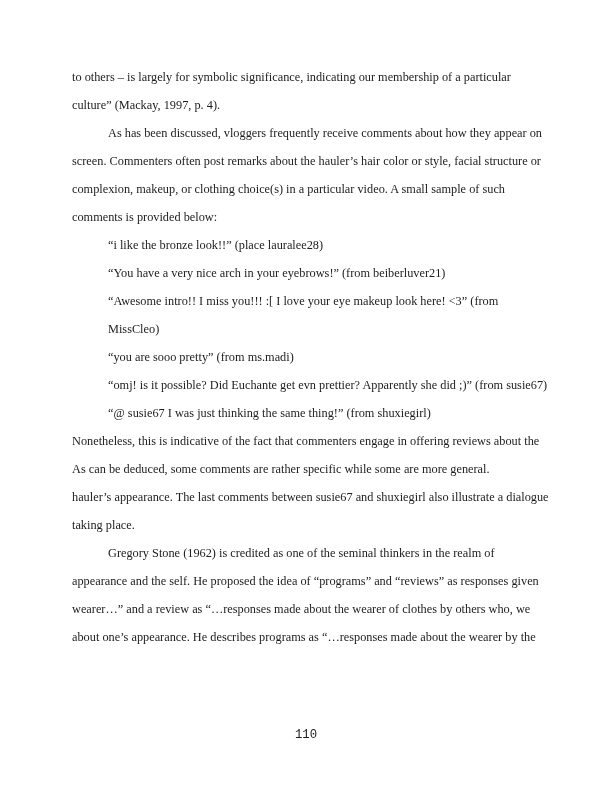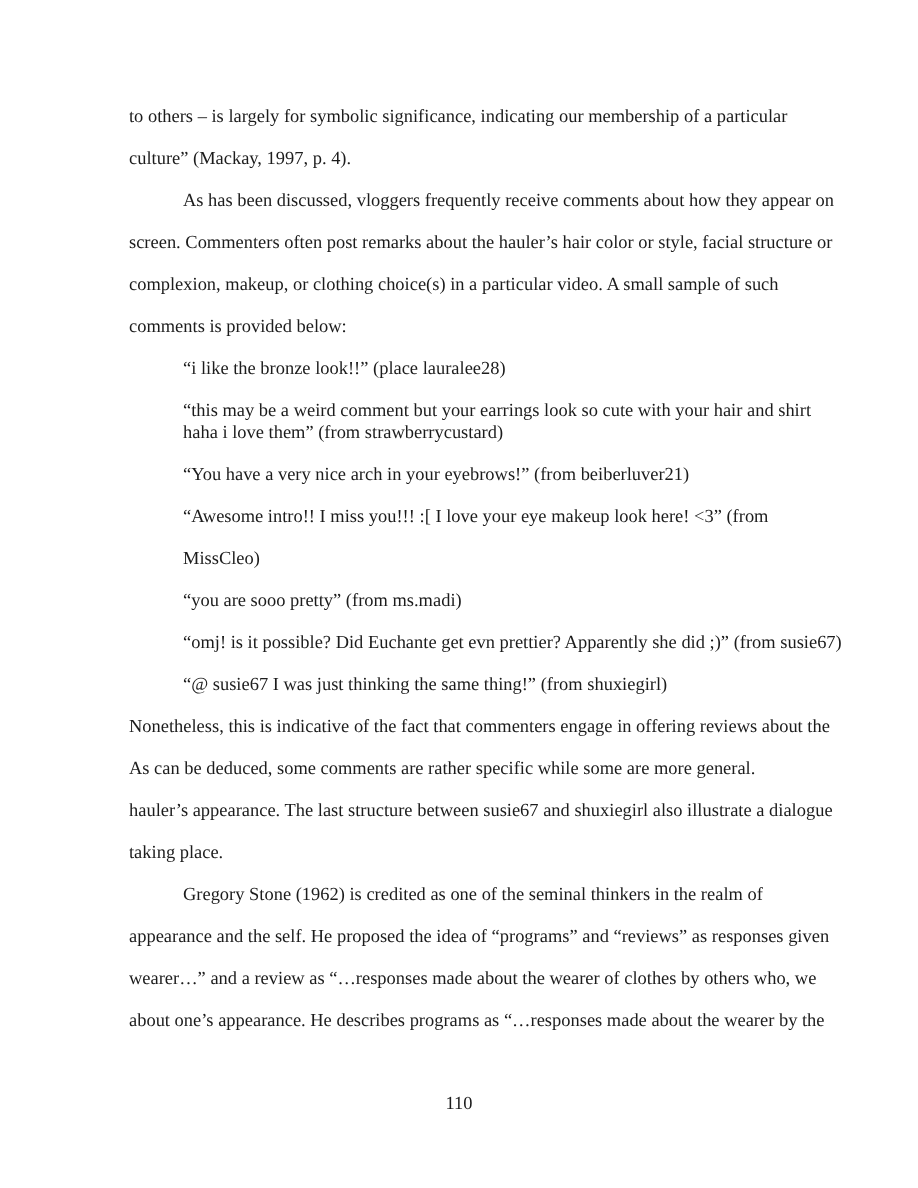--- a/index.html
+++ b/index.html
@@ -15,21 +15,20 @@
     font-family: "Liberation Serif", "DejaVu Serif", serif;
     font-size: 12.3px;
     color: #1c1c1c;
     overflow: hidden;
   }
   .body-text {
     position: absolute;
     left: 72px;
     top: 63px;
     width: 468px;
-    margin-left: 14px;
   }
   .ln {
     line-height: 28px;
     white-space: nowrap;
   }
   .indent {
     text-indent: 36px;
   }
   .quote {
     margin-left: 36px;
@@ -41,53 +40,50 @@
   .tight .tln {
     white-space: nowrap;
   }
   .footer {
     position: absolute;
     left: 0;
     top: 721px;
     width: 612px;
     text-align: center;
     line-height: 28px;
+    font-family: Liberation Mono, monospace;
   }
 </style>
 </head>
 <body>
 
 <div class="page">
   <div class="body-text">
 
     <div class="ln">to others – is largely for symbolic significance, indicating our membership of a particular</div>
     <div class="ln">culture” (Mackay, 1997, p. 4).</div>
 
     <div class="ln indent">As has been discussed, vloggers frequently receive comments about how they appear on</div>
     <div class="ln">screen. Commenters often post remarks about the hauler’s hair color or style, facial structure or</div>
     <div class="ln">complexion, makeup, or clothing choice(s) in a particular video. A small sample of such</div>
     <div class="ln">comments is provided below:</div>
 
     <div class="ln quote">“i like the bronze look!!” (place lauralee28)</div>
 
-    <div class="tight">
-      <div class="tln">“this may be a weird comment but your earrings look so cute with your hair and shirt</div>
-      <div class="tln">haha i love them” (from strawberrycustard)</div>
-    </div>
 
     <div class="ln quote">“You have a very nice arch in your eyebrows!” (from beiberluver21)</div>
     <div class="ln quote">“Awesome intro!! I miss you!!! :[ I love your eye makeup look here! &lt;3” (from</div>
     <div class="ln quote">MissCleo)</div>
     <div class="ln quote">“you are sooo pretty” (from ms.madi)</div>
     <div class="ln quote">“omj! is it possible? Did Euchante get evn prettier? Apparently she did ;)” (from susie67)</div>
     <div class="ln quote">“@ susie67 I was just thinking the same thing!” (from shuxiegirl)</div>
 
     <div class="ln">Nonetheless, this is indicative of the fact that commenters engage in offering reviews about the</div>
     <div class="ln">As can be deduced, some comments are rather specific while some are more general.</div>
-    <div class="ln">hauler’s appearance. The last structure between susie67 and shuxiegirl also illustrate a dialogue</div>
+    <div class="ln">hauler’s appearance. The last comments between susie67 and shuxiegirl also illustrate a dialogue</div>
     <div class="ln">taking place.</div>
 
     <div class="ln indent">Gregory Stone (1962) is credited as one of the seminal thinkers in the realm of</div>
     <div class="ln">appearance and the self. He proposed the idea of “programs” and “reviews” as responses given</div>
     <div class="ln">wearer…” and a review as “…responses made about the wearer of clothes by others who, we</div>
     <div class="ln">about one’s appearance. He describes programs as “…responses made about the wearer by the</div>
 
   </div>
 
   <div class="footer">110</div>

